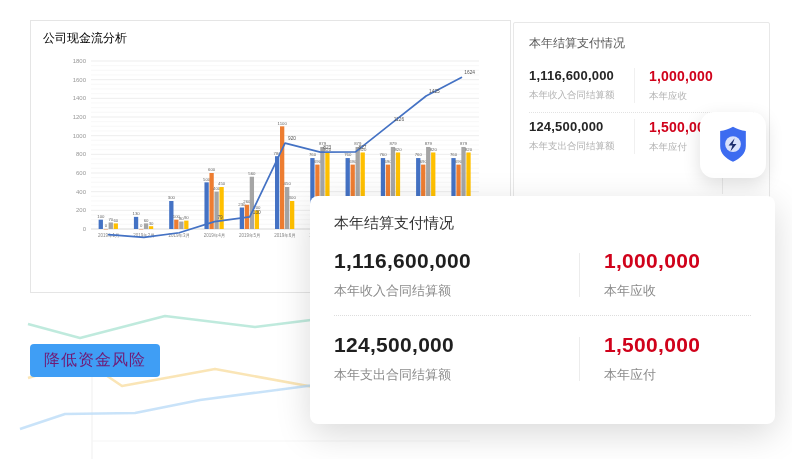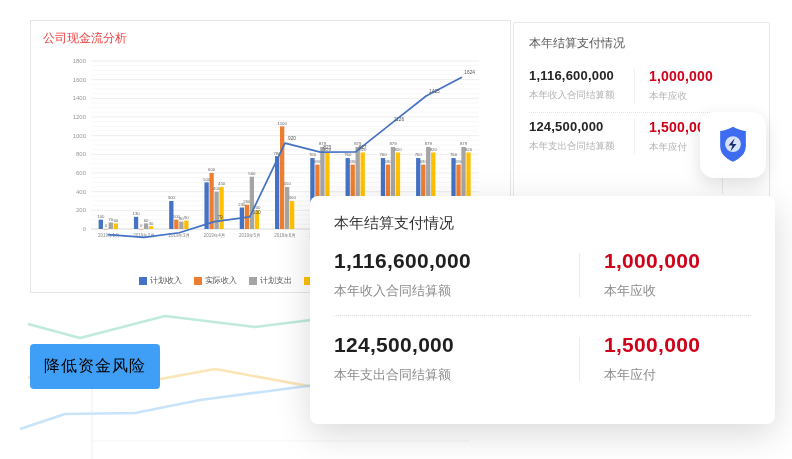--- a/index.html
+++ b/index.html
@@ -8,21 +8,21 @@
     background:#ffffff;font-family:"Liberation Sans","DejaVu Sans",sans-serif;
     -webkit-font-smoothing:antialiased;
   }
   
   .bg-decor{position:absolute;left:0;top:0;width:792px;height:459px;z-index:0;}
   
   .chart-card{
     position:absolute;left:30px;top:20px;width:481px;height:273px;
     background:#fff;border:1px solid #e5e5e5;z-index:1;box-sizing:border-box;
   }
-  .chart-title{position:absolute;left:12px;top:9px;font-size:12px;color:#ef4444;}
+  .chart-title{position:absolute;left:12px;top:9px;font-size:12px;color:#000000;}
   #main-chart{position:absolute;left:20px;top:30px;}
   .chart-legend{
     position:absolute;left:0;bottom:6px;width:100%;
     display:flex;justify-content:center;gap:12px;align-items:center;
   }
   .lg-item{display:flex;align-items:center;gap:3px;font-size:8px;color:#555;}
   .lg-swatch{width:8px;height:8px;display:inline-block;}
   .lg-swatch.line{height:2px;}
   
   .summary-panel{
@@ -56,22 +56,22 @@
   .pp-cell{width:245px;}
   .pp-cell.right{width:auto;padding-left:24px;}
   .pp-div{width:1px;height:44px;background:#ececec;margin-right:0;}
   .pp-value{font-size:21px;font-weight:bold;color:#1f1f1f;letter-spacing:.3px;}
   .pp-value.red{color:#d0021b;}
   .pp-label{font-size:13px;color:#8c8c8c;margin-top:9px;}
   .pp-sep{border-bottom:1px dotted #ddd;margin:15px 0 17px 0;}
   
   .risk-badge{
     position:absolute;left:30px;top:344px;z-index:5;
-    background:#3f9ef5;color:#000000;font-size:16px;letter-spacing:1px;
-    padding:12px 14px;border-radius:4px;
+    background:#3f9ef5;color:#701a75;font-size:16px;letter-spacing:1px;
+    padding:6px 14px;border-radius:4px;
   }
 </style>
 </head>
 <body>
 
 <svg class="bg-decor" width="792" height="459" viewBox="0 0 792 459">
   <line x1="92" y1="362" x2="92" y2="459" stroke="#efefef" stroke-width="1"></line>
   <line x1="92" y1="441" x2="470" y2="441" stroke="#f5f5f5" stroke-width="1"></line>
   <polyline points="28,324 80,338 165,316 255,327 335,317 440,326 540,318" fill="none" stroke="#a9e3d2" stroke-width="2.6" opacity="0.75" stroke-linejoin="round"></polyline>
   <polyline points="28,378 85,361 122,386 215,369 330,390 470,366 620,348" fill="none" stroke="#f9dfa4" stroke-width="2.6" opacity="0.8" stroke-linejoin="round"></polyline>
@@ -230,42 +230,20 @@
       <polyline points="57.63636363636364,183.6 92.90909090909092,186.4 128.1818181818182,181.73333333333332 163.45454545454544,170.62666666666667 198.72727272727272,165.86666666666667 234,92.13333333333334 269.27272727272725,101.18666666666667 304.5454545454545,100.81333333333333 339.8181818181818,72.90666666666667 375.09090909090907,45 410.3636363636364,26.426666666666648" fill="none" stroke="#4472c4" stroke-width="1.7" stroke-linejoin="round" stroke-linecap="round"></polyline>
       <text x="166.45454545454544" y="167.62666666666667" font-size="4.8" fill="#555">79</text>
       <text x="201.72727272727272" y="162.86666666666667" font-size="4.8" fill="#555">130</text>
       <text x="237" y="89.13333333333334" font-size="4.8" fill="#555">920</text>
       <text x="272.27272727272725" y="98.18666666666667" font-size="4.8" fill="#555">823</text>
       <text x="307.5454545454545" y="97.81333333333333" font-size="4.8" fill="#555">827</text>
       <text x="342.8181818181818" y="69.90666666666667" font-size="4.8" fill="#555">1126</text>
       <text x="378.09090909090907" y="42" font-size="4.8" fill="#555">1425</text>
       <text x="413.3636363636364" y="23.426666666666648" font-size="4.8" fill="#555">1624</text>
     </svg>
-  <div class="chart-legend" id="chart-legend">
-      <span class="lg-item">
-        <span class="lg-swatch" style="background: rgb(68, 114, 196);"></span>
-        <span>计划收入</span>
-      </span>
-      <span class="lg-item">
-        <span class="lg-swatch" style="background: rgb(237, 125, 49);"></span>
-        <span>实际收入</span>
-      </span>
-      <span class="lg-item">
-        <span class="lg-swatch" style="background: rgb(165, 165, 165);"></span>
-        <span>计划支出</span>
-      </span>
-      <span class="lg-item">
-        <span class="lg-swatch" style="background: rgb(255, 192, 0);"></span>
-        <span>实际支出</span>
-      </span>
-      <span class="lg-item">
-        <span class="lg-swatch line" style="background: rgb(68, 114, 196);"></span>
-        <span>现金结余</span>
-      </span>
-    </div>
 </div>
 
 <div class="summary-panel">
   <div class="sp-title">本年结算支付情况</div>
   <div class="sp-row">
     <div class="sp-cell">
       <div class="sp-value">1,116,600,000</div>
       <div class="sp-label">本年收入合同结算额</div>
     </div>
     <div class="sp-cell right">

